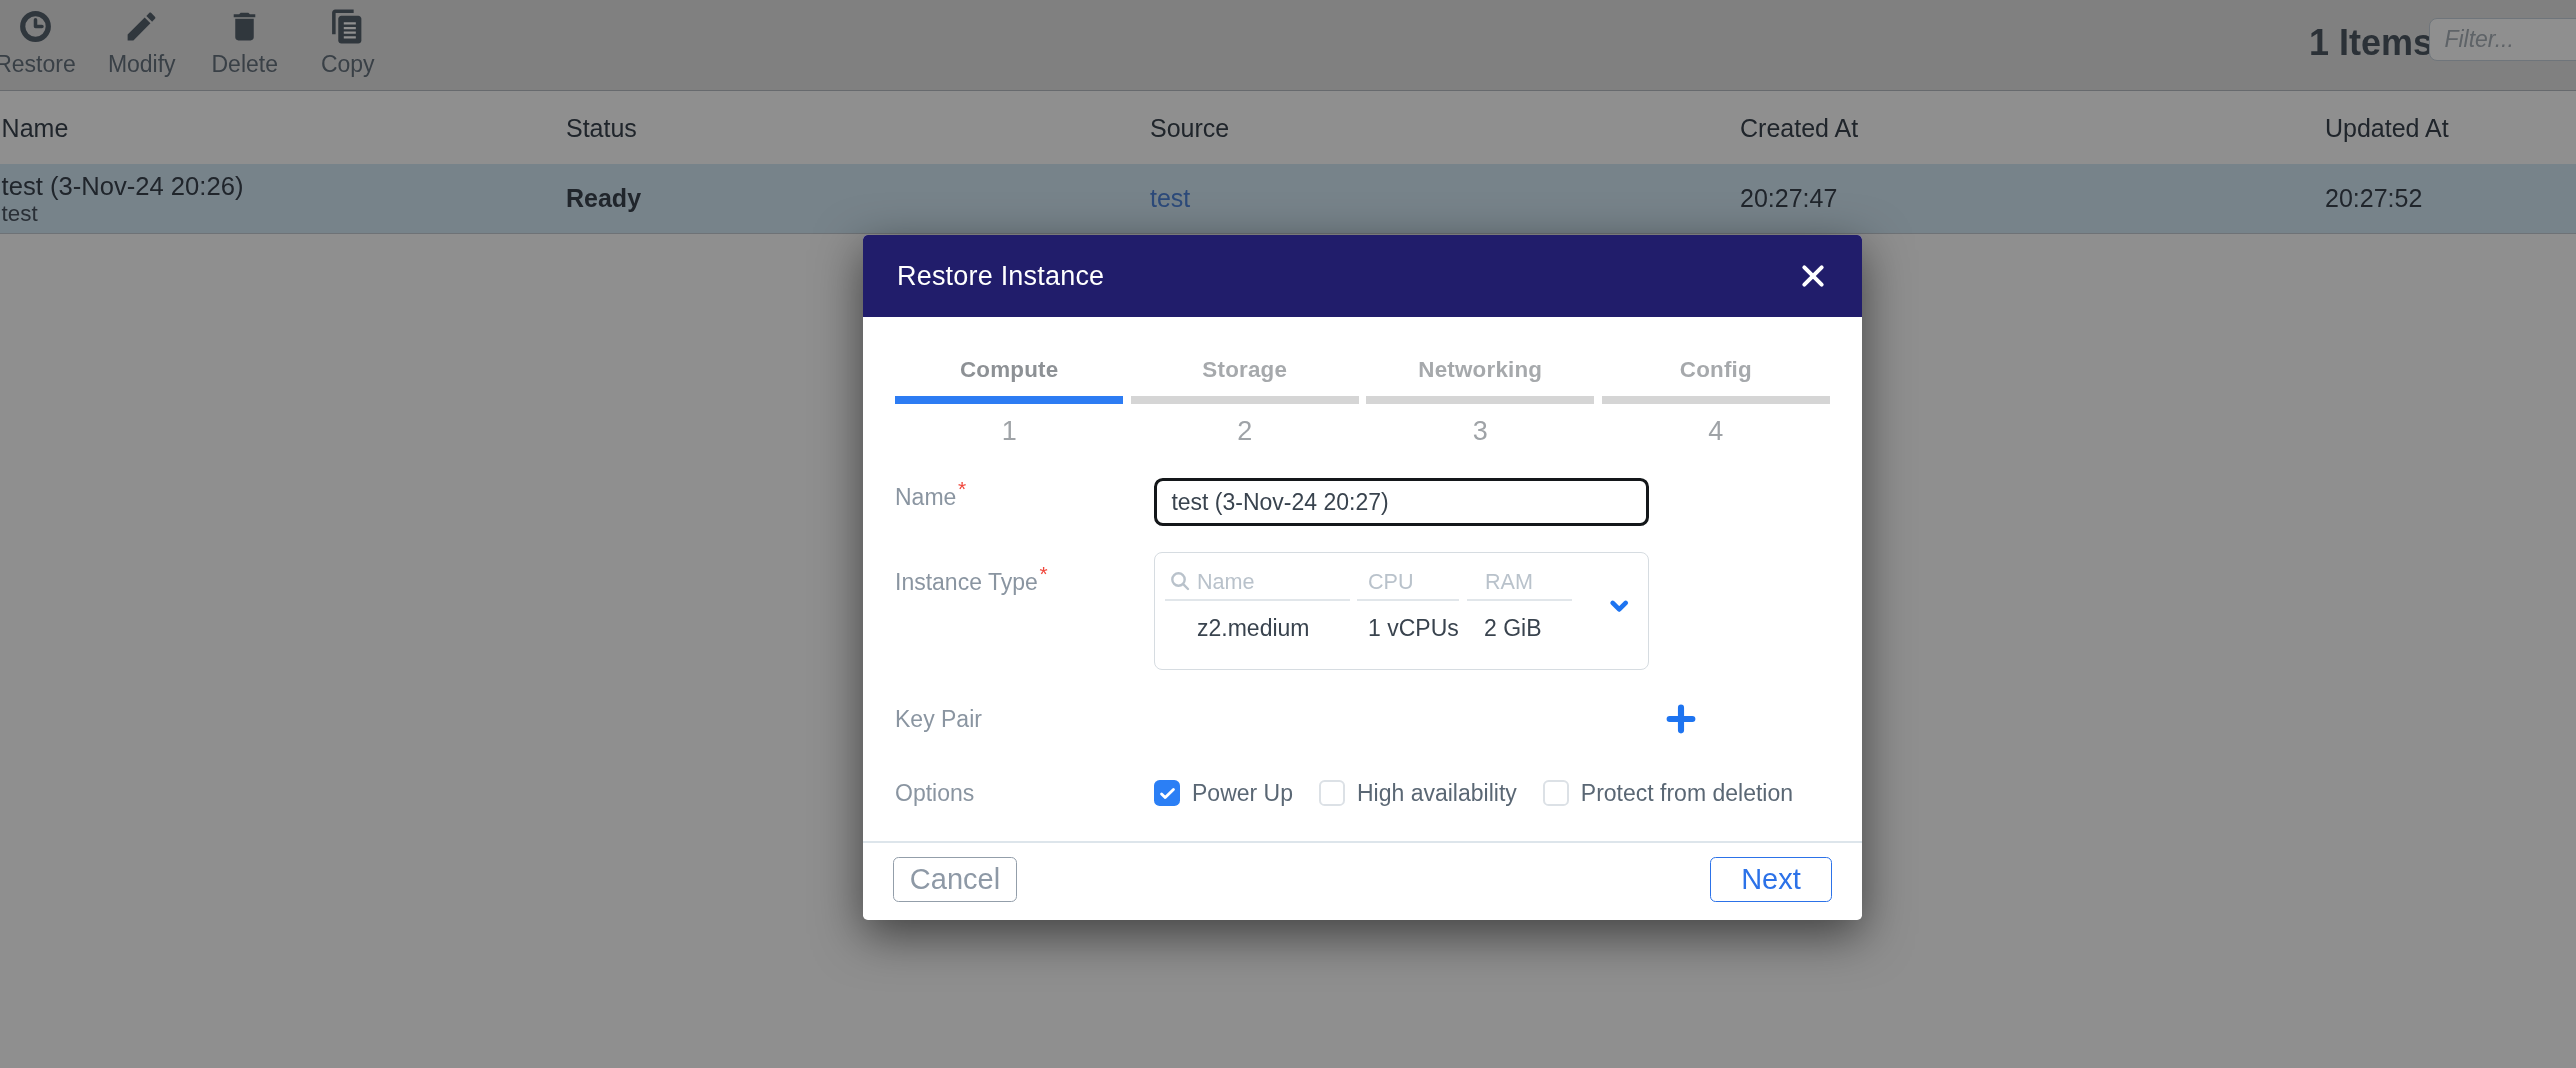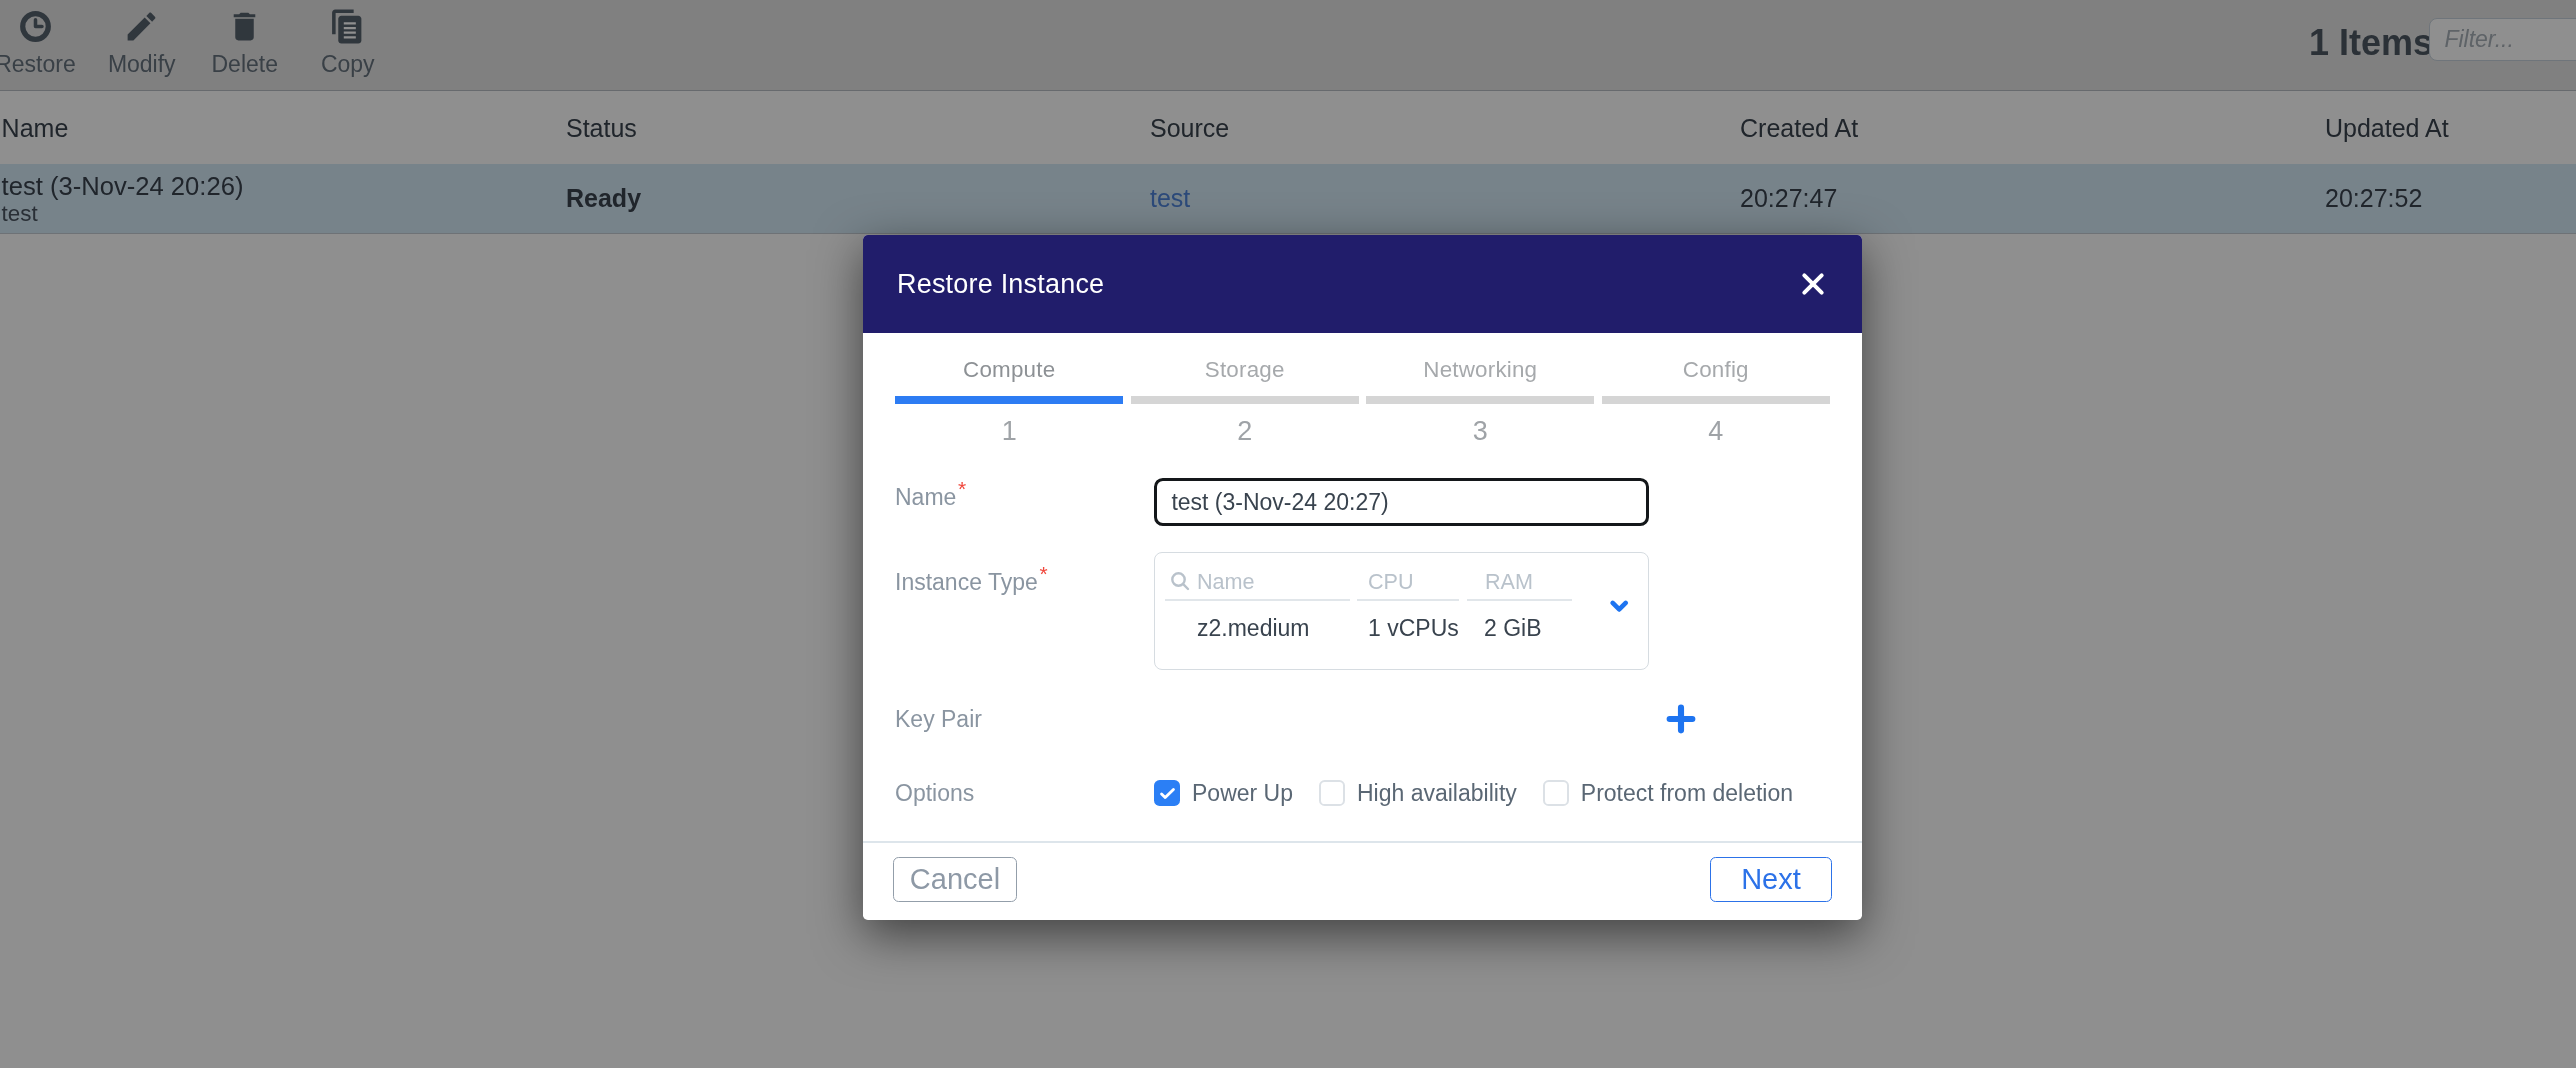--- a/index.html
+++ b/index.html
@@ -29,29 +29,29 @@
   .row-sub { font-size:22.4px; color:#4A5560; line-height:25px; }
   .status-ready { color:#37BF66; font-weight:700; }
   .source-link { color:#4F84DA; cursor:pointer; }
 
   
   .backdrop { position:absolute; inset:0; background:rgba(0,0,0,0.44); z-index:5; }
 
   
   .modal { position:absolute; left:863px; top:235px; width:999px; height:685px; background:#fff;
            border-radius:4.8px; box-shadow:0 14.4px 48px rgba(0,0,0,0.55); z-index:10; }
-  .modal-header { position:absolute; left:0; top:0; width:100%; height:98px; background:#211D6B;
+  .modal-header { position:absolute; left:0; top:0; width:100%; height:82px; background:#211D6B;
                   border-radius:4.8px 4.8px 0 0; display:flex; align-items:center; justify-content:space-between;
                   padding:0 32px 0 34px; }
   .modal-title { color:#fff; font-size:27px; font-weight:500; letter-spacing:0.2px; }
   .close-btn { background:none; border:none; cursor:pointer; width:35px; height:35px; display:flex; align-items:center; justify-content:center; }
 
   .tabs { position:absolute; left:32px; top:123px; width:935px; display:grid; grid-template-columns:repeat(4,1fr); column-gap:7.2px; }
   .tab { display:flex; flex-direction:column; align-items:center; cursor:pointer; }
-  .tab-label { font-size:22.4px; font-weight:400; color:#A6A9AC; letter-spacing:0.2px; line-height:24px; }
+  .tab-label { font-size:22.4px; font-weight:700; color:#A6A9AC; letter-spacing:0.2px; line-height:24px; }
   .tab.active .tab-label { color:#8D9195; }
   .tab-bar { width:100%; height:7.2px; background:#D5D5D5; margin-top:14.4px; }
   .tab.active .tab-bar { background:#2D7CF3; }
   .tab-step { font-size:27px; font-weight:500; color:#9FA3A7; margin-top:12.8px; }
 
   .frow { position:absolute; left:32px; width:935px; }
   .field-label { font-size:23px; color:#8A95A1; }
   .req { color:#F0473C; font-size:21px; vertical-align:super; margin-left:1.6px; }
 
   .row-name { top:243px; height:32px; }

